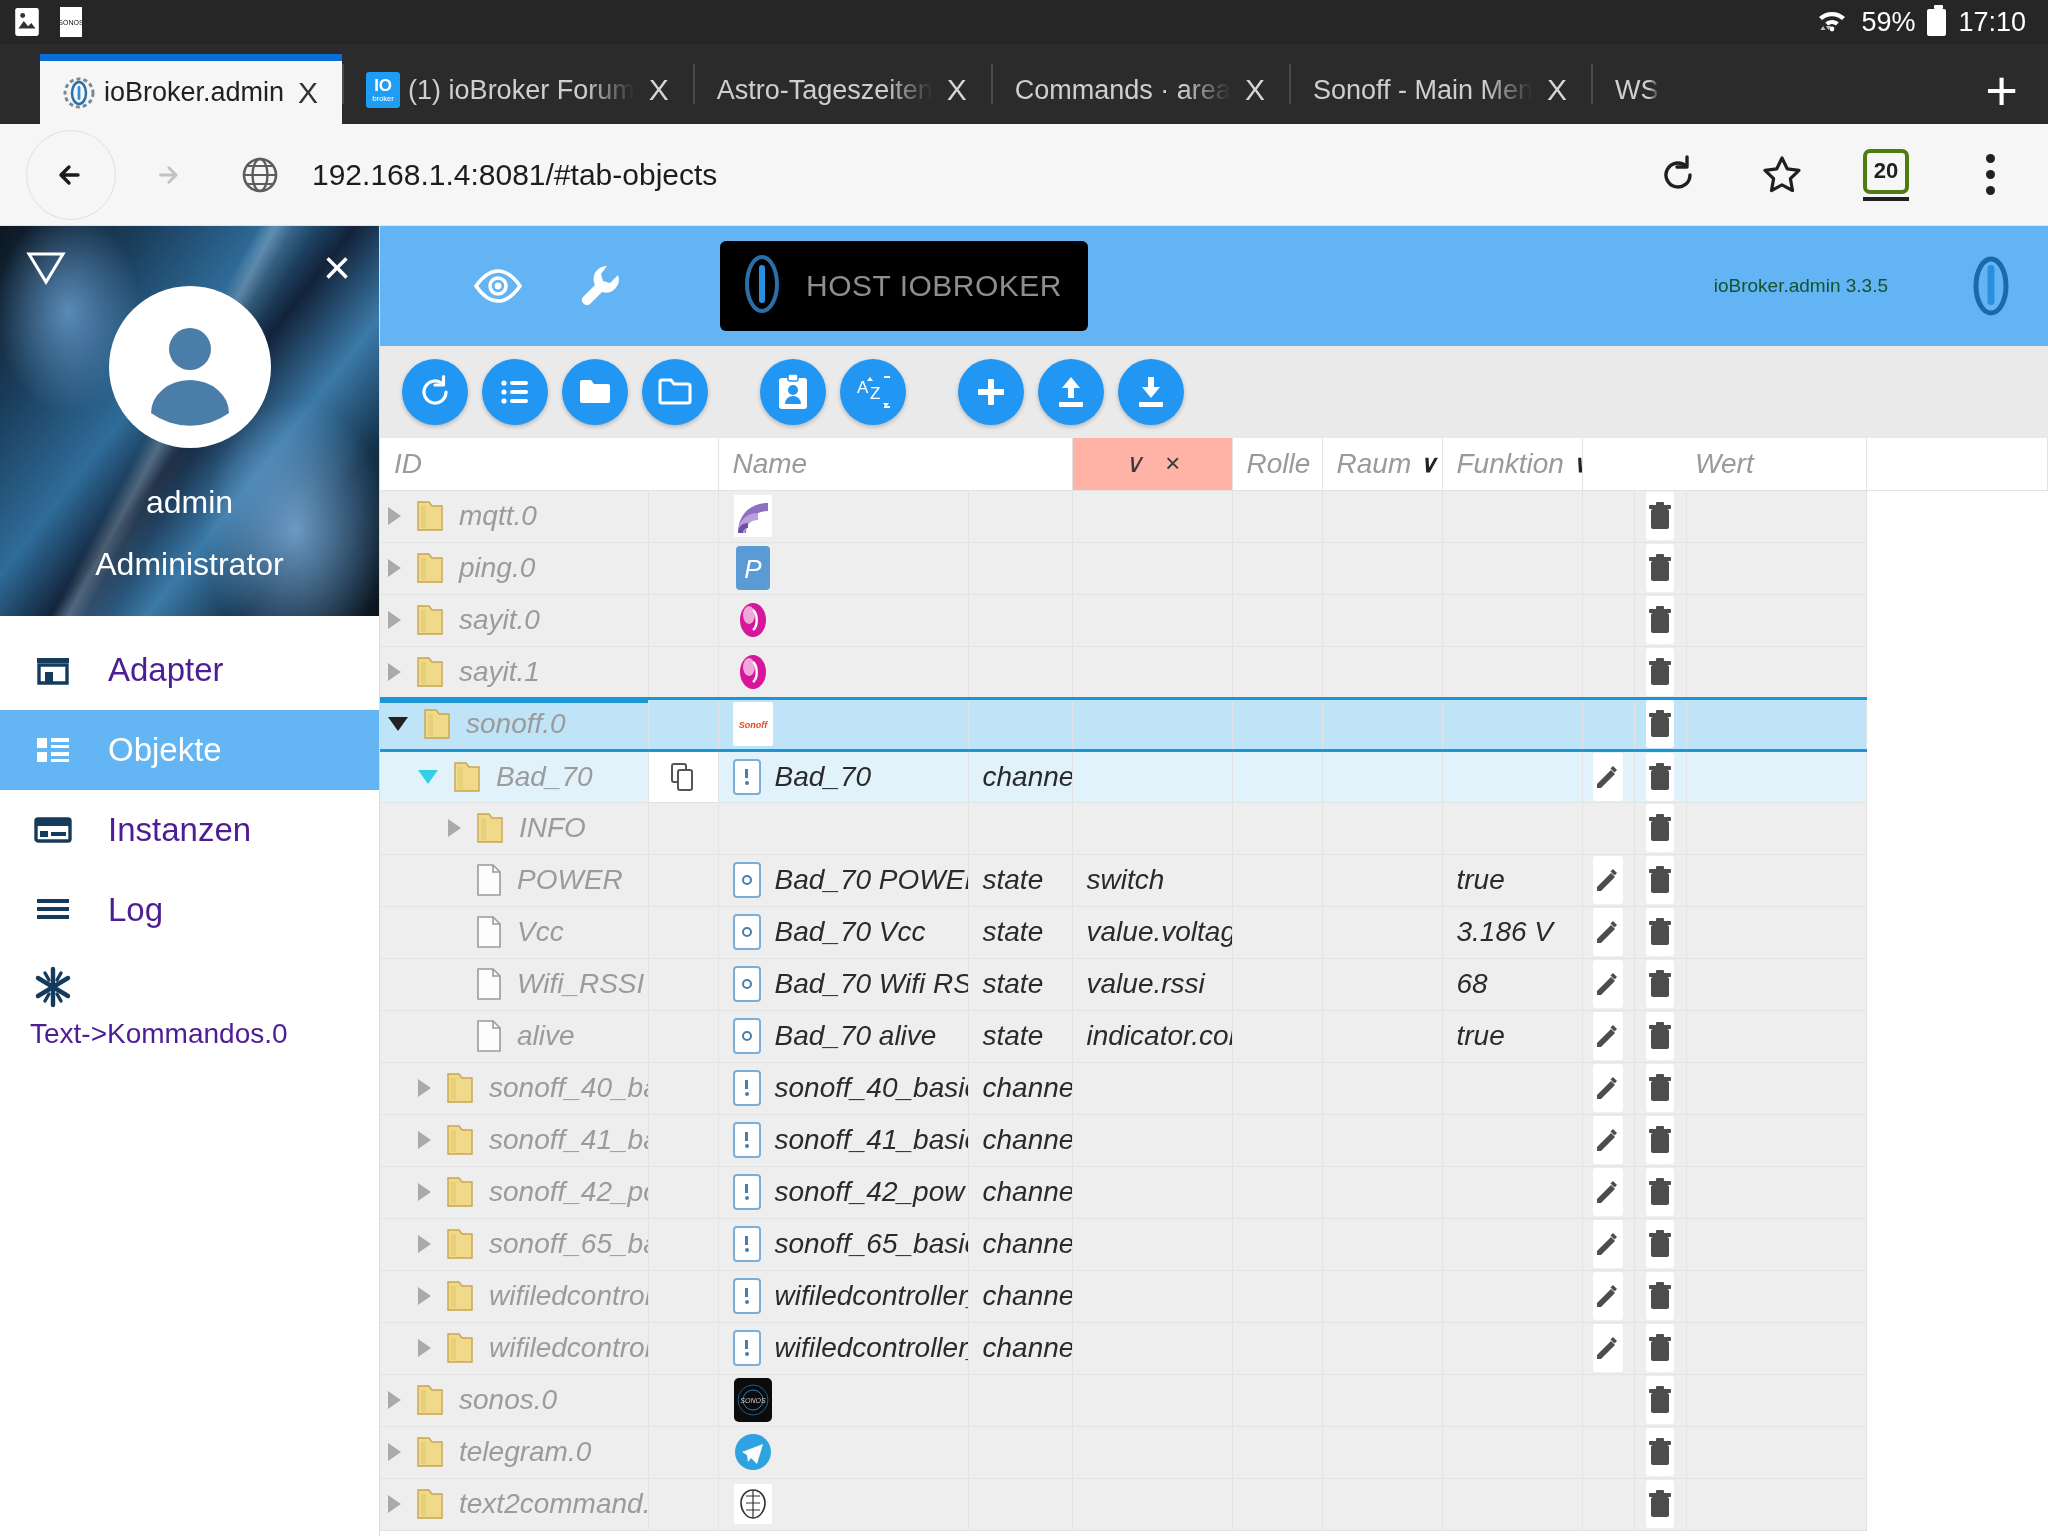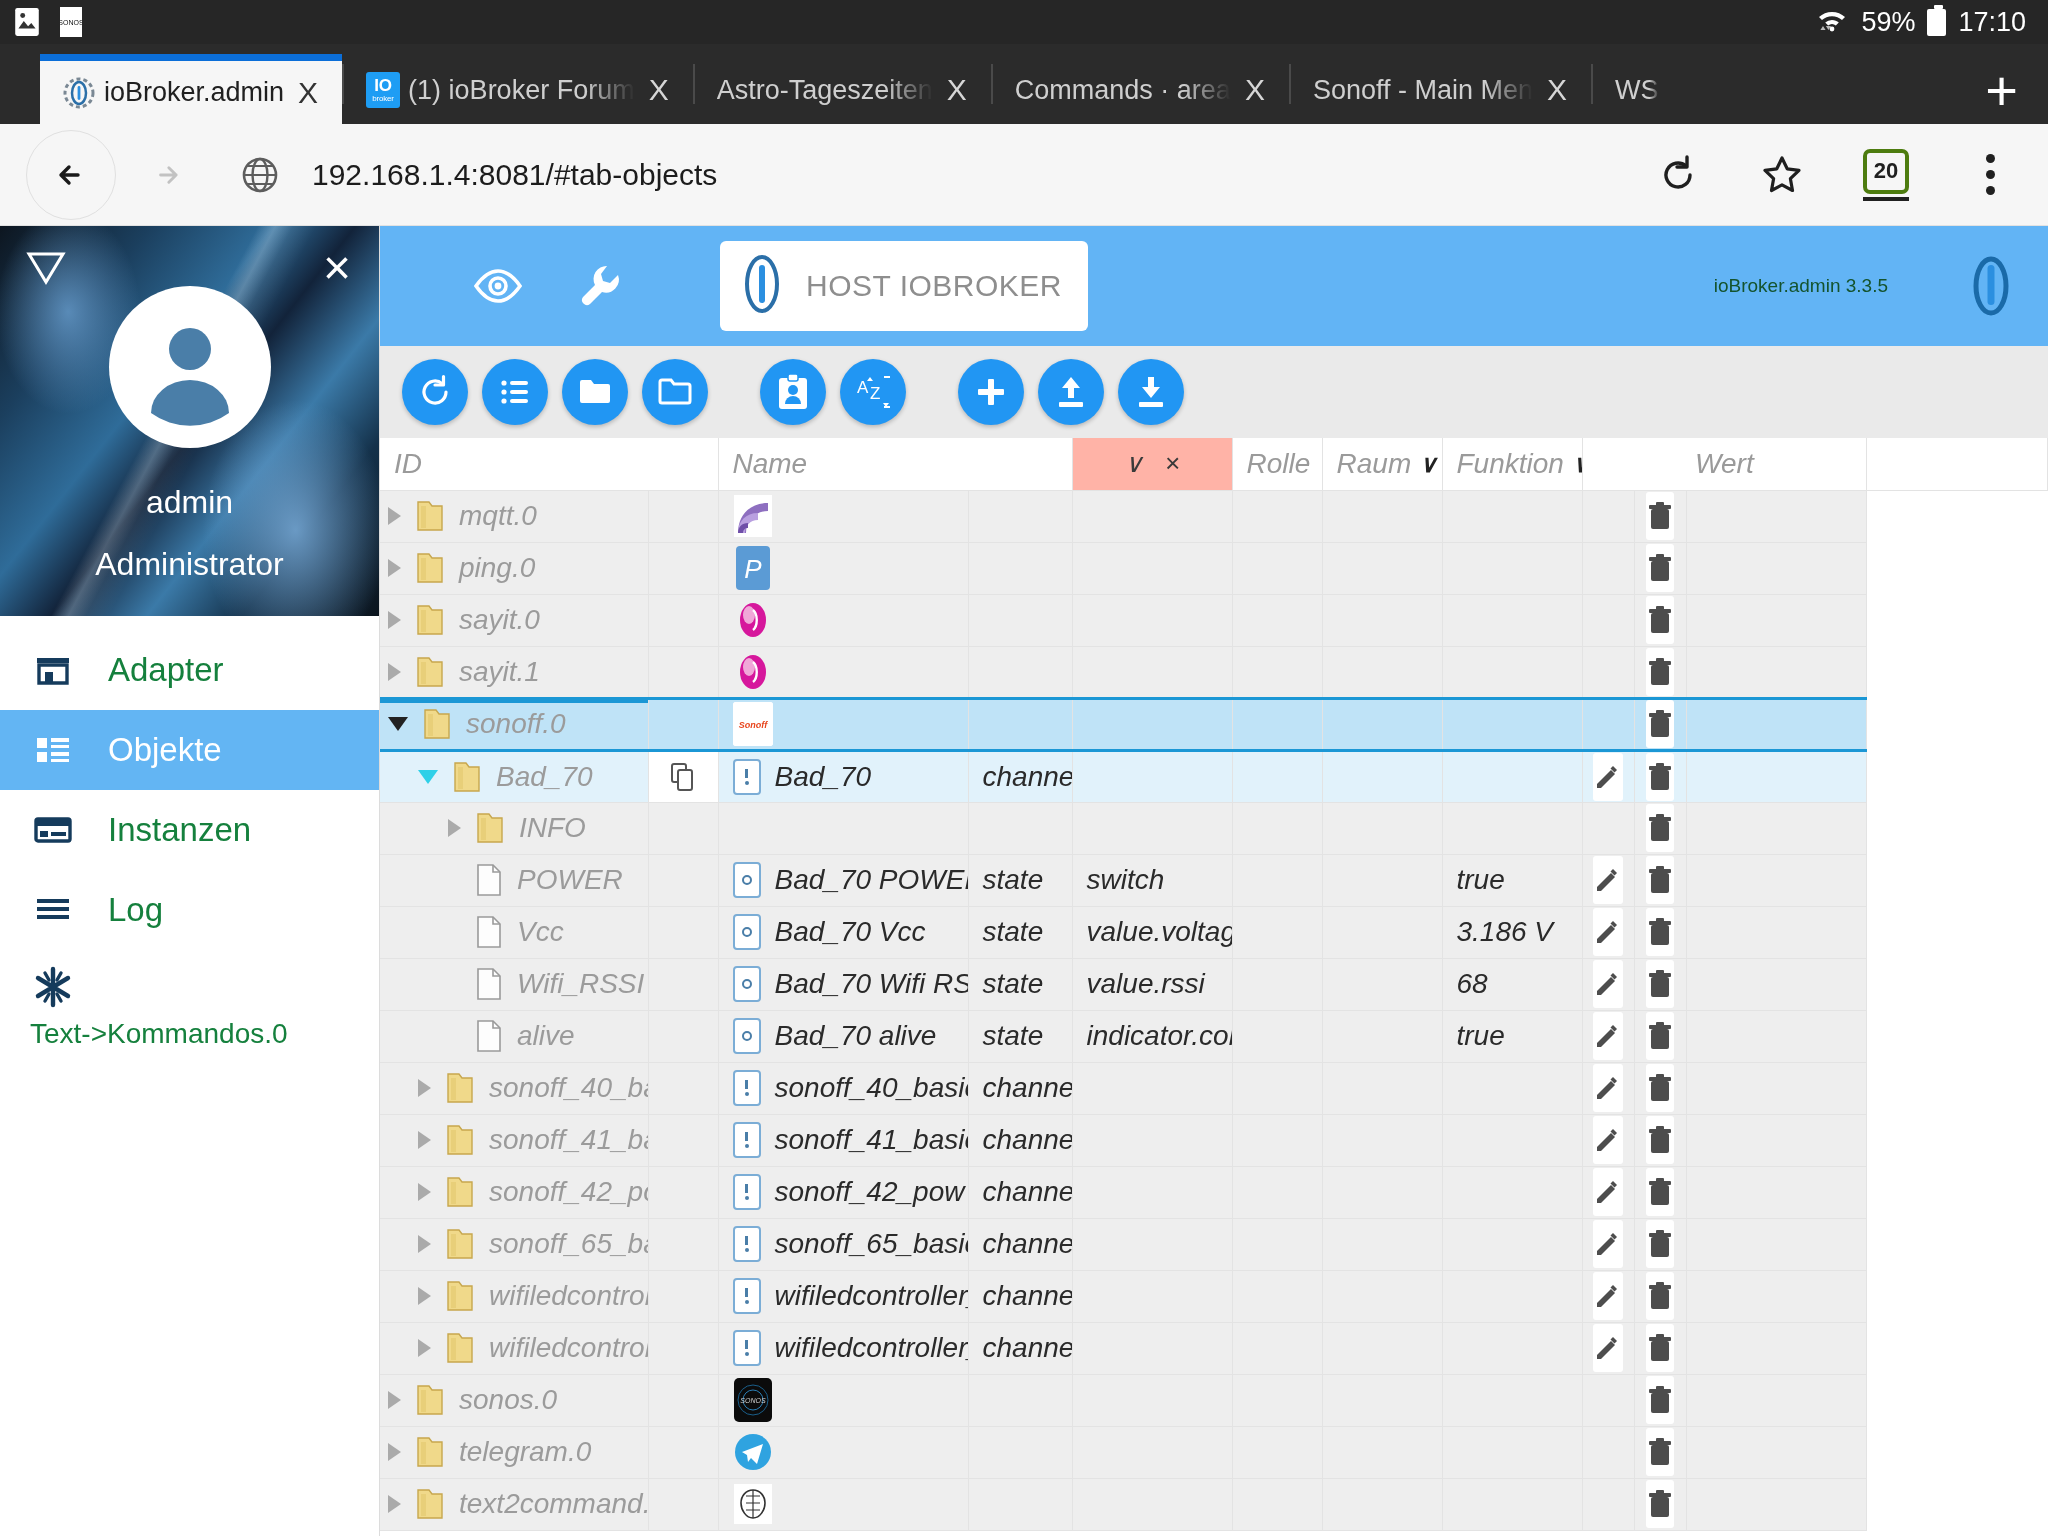--- a/index.html
+++ b/index.html
@@ -76,29 +76,29 @@
     border-radius:50%;background:#fff;z-index:3;display:flex;align-items:center;justify-content:center;}
   .dh-name{position:absolute;left:0;right:0;top:258px;text-align:center;color:#fff;font-size:32px;z-index:3;}
   .dh-role{position:absolute;left:0;right:0;top:320px;text-align:center;color:#fff;font-size:32px;z-index:3;}
 
   .menu{padding-top:14px;}
   .menu-item{display:flex;align-items:center;height:80px;padding-left:30px;gap:32px;}
   .menu-item.selected{background:#63b5f3;}
   .menu-item.selected .menu-label{color:#fff;}
   .menu-ico{width:46px;flex:0 0 46px;display:flex;align-items:center;justify-content:center;color:#153b5c;}
   .menu-item.selected .menu-ico{color:#fff;}
-  .menu-label{font-size:33px;color:#15803d;}
+  .menu-label{font-size:33px;color:#4c1d95;}
   .menu-item.stacked{flex-direction:column;align-items:flex-start;height:auto;gap:8px;padding-top:14px;padding-left:30px;}
   .menu-item.stacked .menu-label{font-size:28px;padding-left:0;}
 
   
   .main{flex:1;display:flex;flex-direction:column;min-width:0;background:#eeeeee;}
   .appbar{height:120px;background:#62b4f5;display:flex;align-items:center;padding:0 24px 0 90px;gap:46px;}
   .ab-ico{width:56px;height:56px;display:flex;align-items:center;justify-content:center;color:#fff;}
-  .host-chip{display:flex;align-items:center;gap:16px;background:#ffffff;border-radius:6px;
+  .host-chip{display:flex;align-items:center;gap:16px;background:#000000;border-radius:6px;
     padding:10px 26px 10px 14px;margin-left:46px;}
   .host-chip .lbl{font-size:30px;color:#8e8e8e;letter-spacing:.5px;}
   .ab-spacer{flex:1;}
   .ab-version{color:#14532d;font-size:19px;margin-left:36px;}
   .ab-power{width:66px;height:66px;margin-left:24px;}
 
   .toolbar{height:92px;background:#eaeaea;display:flex;align-items:center;padding-left:22px;gap:14px;}
   .tb-circ{width:66px;height:66px;border-radius:50%;background:#2196f3;color:#fff;
     display:flex;align-items:center;justify-content:center;box-shadow:0 2px 4px rgba(0,0,0,.22);}
   .tb-gap{width:24px;}

